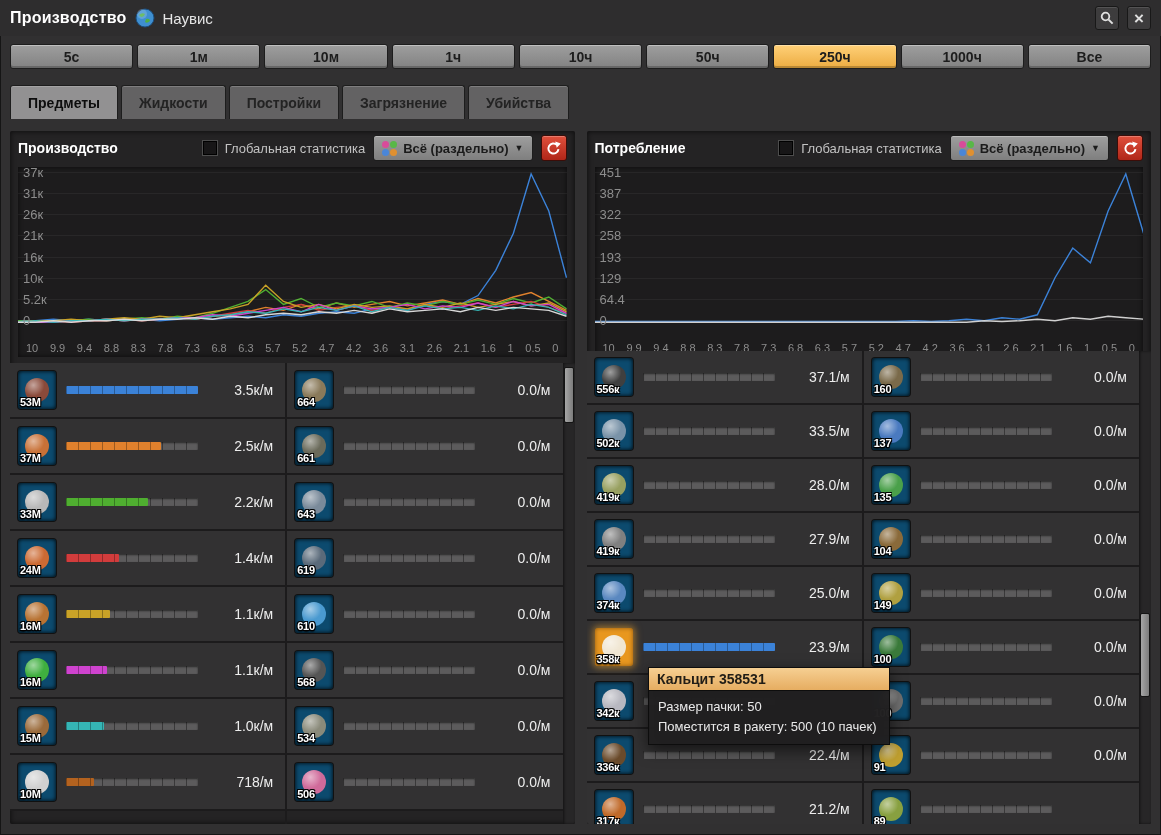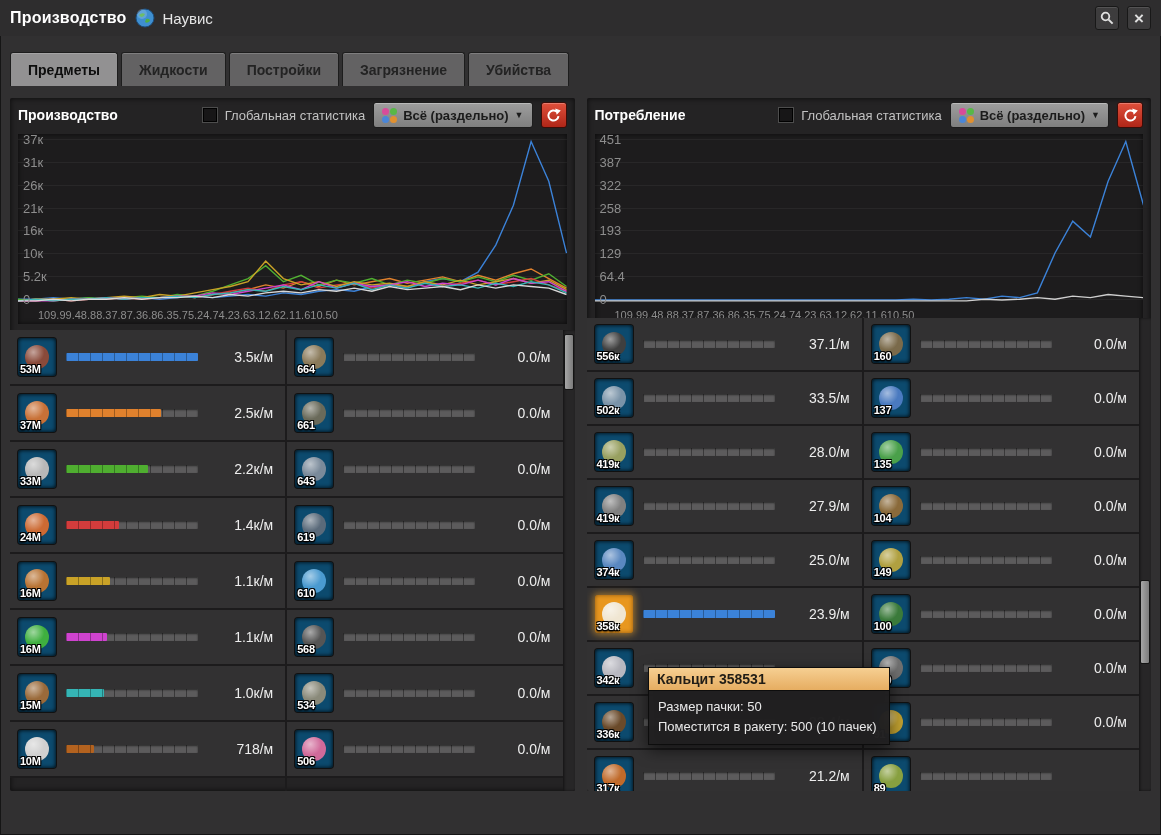--- a/index.html
+++ b/index.html
@@ -79,21 +79,21 @@
   
   .chart {
     height:190px; flex:0 0 190px; margin:2px 8px 6px;
     background:#1d1c1d; box-shadow: inset 0 0 5px rgba(0,0,0,.65);
     display:flex; flex-direction:column;
   }
   .plot { flex:1; position:relative; overflow:hidden; }
   .series-svg { position:absolute; left:0; top:0; width:100%; height:100%; }
   .gridline { position:absolute; left:0; right:0; height:1px; background:rgba(255,255,255,.05); }
   .ylabel { position:absolute; left:5px; transform:translateY(-50%); font-size:13px; color:#8d8d8d; z-index:2; }
-  .xaxis { height:18px; flex:0 0 18px; display:flex; align-items:center; padding:0 20px; font-size:11px; color:#8d8d8d; }
+  .xaxis { height:18px; flex:0 0 18px; display:flex; justify-content:space-between; align-items:center; padding:0 8px; font-size:11px; color:#8d8d8d;margin-top:12px; }
   
   .list-wrap { flex:1; position:relative; overflow:hidden; }
   .list { display:flex; height:100%; padding-right:12px; }
   .list-col { flex:1; min-width:0; display:flex; flex-direction:column; }
   .list-col + .list-col { border-left:2px solid #1c1b1c; }
   .item-row {
     height:56px; flex:0 0 56px; display:flex; align-items:center; gap:10px;
     padding:0 12px 0 8px; background:#323132; border-bottom:2px solid #1c1b1c;
   }
   .compact .item-row { height:54px; flex-basis:54px; }
@@ -155,20 +155,31 @@
     <span class="tb-spacer"></span>
     <button class="win-btn">
       <svg width="14" height="14" viewBox="0 0 14 14">
         <circle cx="5.5" cy="5.5" r="3.8" fill="none" stroke="#e0e0e0" stroke-width="1.8"></circle>
         <line x1="8.6" y1="8.6" x2="12.6" y2="12.6" stroke="#e0e0e0" stroke-width="2"></line>
       </svg>
     </button>
     <button class="win-btn close-btn">×</button>
   </div>
 
+  <div class="time-bar">
+      <button class="time-btn">5с</button>
+      <button class="time-btn">1м</button>
+      <button class="time-btn">10м</button>
+      <button class="time-btn">1ч</button>
+      <button class="time-btn">10ч</button>
+      <button class="time-btn">50ч</button>
+      <button class="time-btn selected">250ч</button>
+      <button class="time-btn">1000ч</button>
+      <button class="time-btn">Все</button>
+    </div>
 
   <div class="tabs-bar">
       <button class="tab selected">Предметы</button>
       <button class="tab">Жидкости</button>
       <button class="tab">Постройки</button>
       <button class="tab">Загрязнение</button>
       <button class="tab">Убийства</button>
     </div>
 
   <div class="content">

